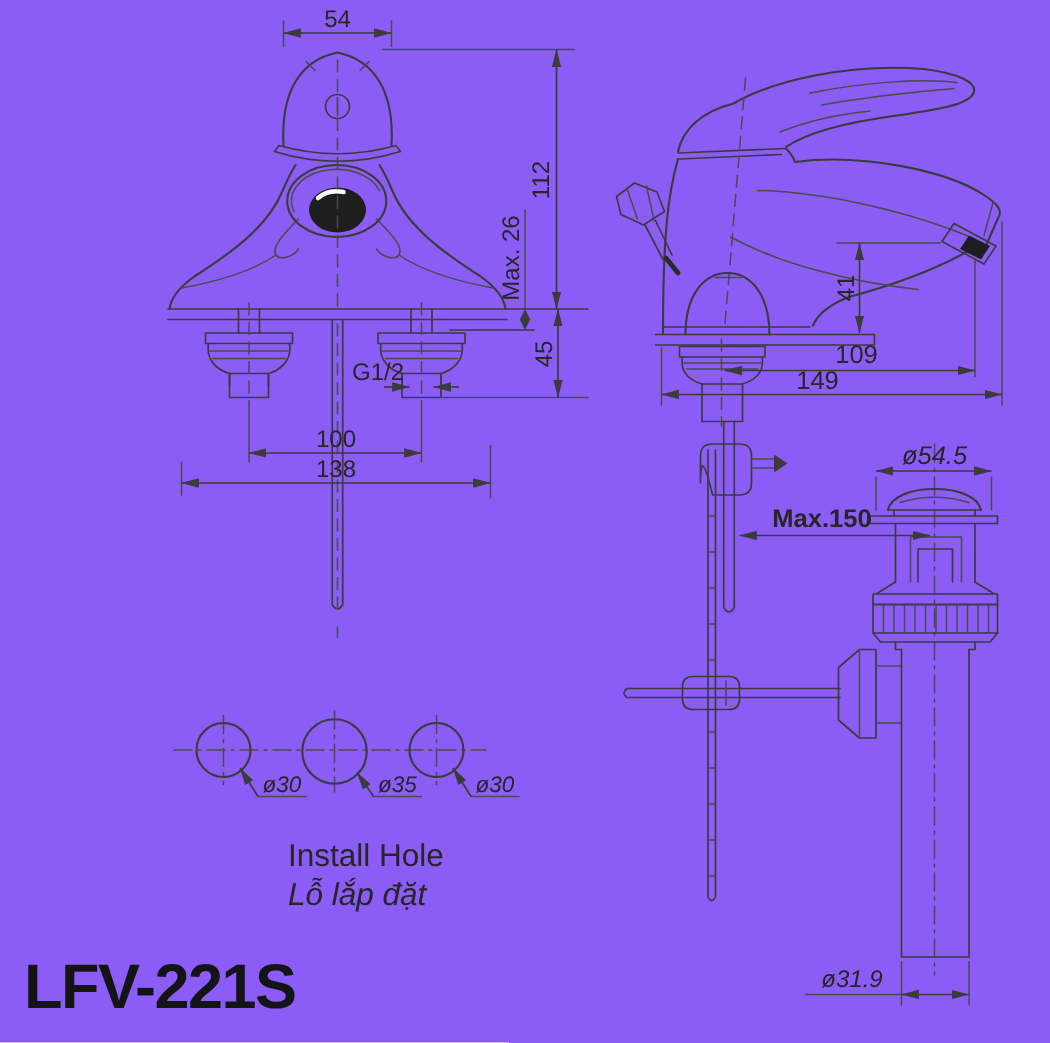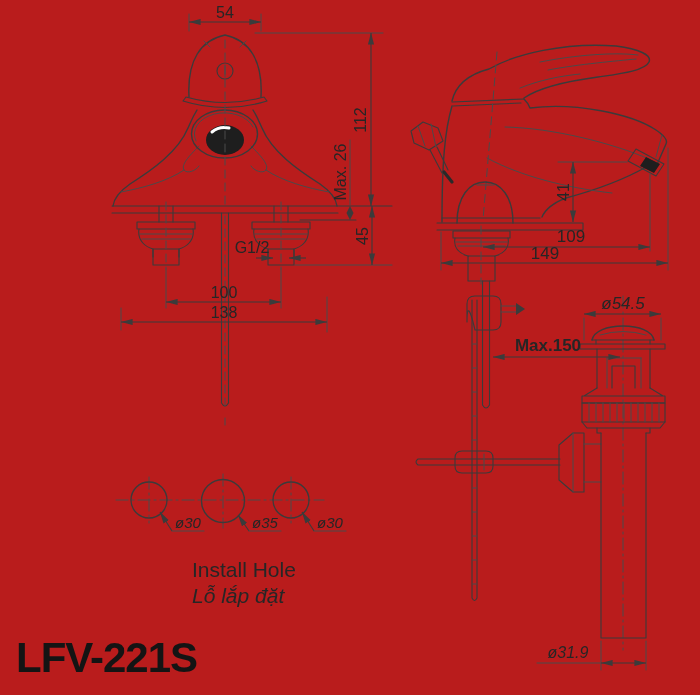--- a/index.html
+++ b/index.html
@@ -1,16 +1,16 @@
 <!DOCTYPE html>
 <html><head>
 <meta charset="utf-8">
 <style>
   html,body{margin:0;padding:0;background:#ffffff;}
-  .page{position:relative;width:700px;height:695px;background:#b91c1c;overflow:hidden;}
+  .page{position:relative;width:700px;height:695px;background:#8b5cf6;overflow:hidden;}
   svg{display:block;}
   .ln{fill:none;stroke:#3b3b3b;stroke-width:1.4;stroke-linecap:round;stroke-linejoin:round;}
   .md{fill:none;stroke:#3b3b3b;stroke-width:1.1;stroke-linecap:round;stroke-linejoin:round;}
   .th{fill:none;stroke:#4a4a4a;stroke-width:1;stroke-linecap:round;}
   .dash{stroke-dasharray:8 5;}
   .cl{stroke-dasharray:12 4 2 4;}
   .dim{fill:none;stroke:#3b3b3b;stroke-width:1.1;}
   .fillink{fill:#3b3b3b;stroke:none;}
   .dark{fill:#1e1e1e;stroke:none;}
   text{font-family:"Liberation Sans","DejaVu Sans",sans-serif;fill:#262626;}

